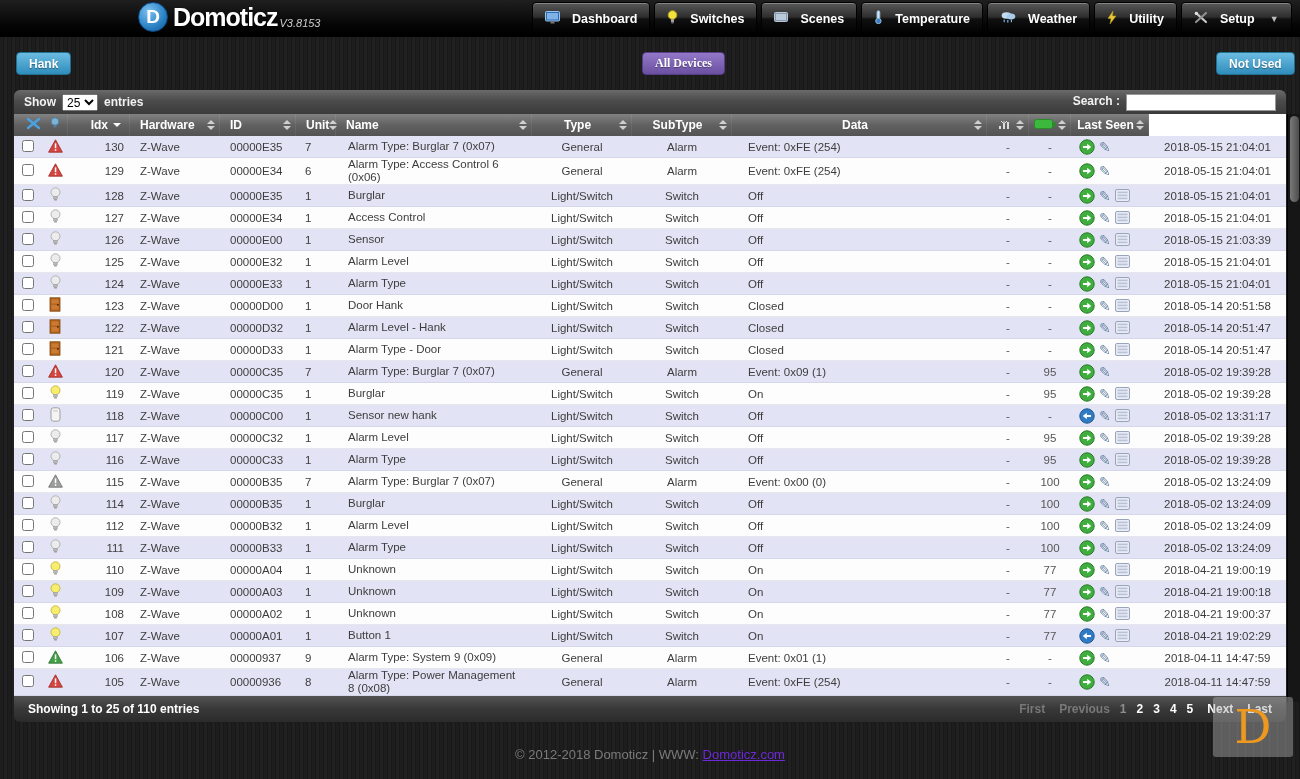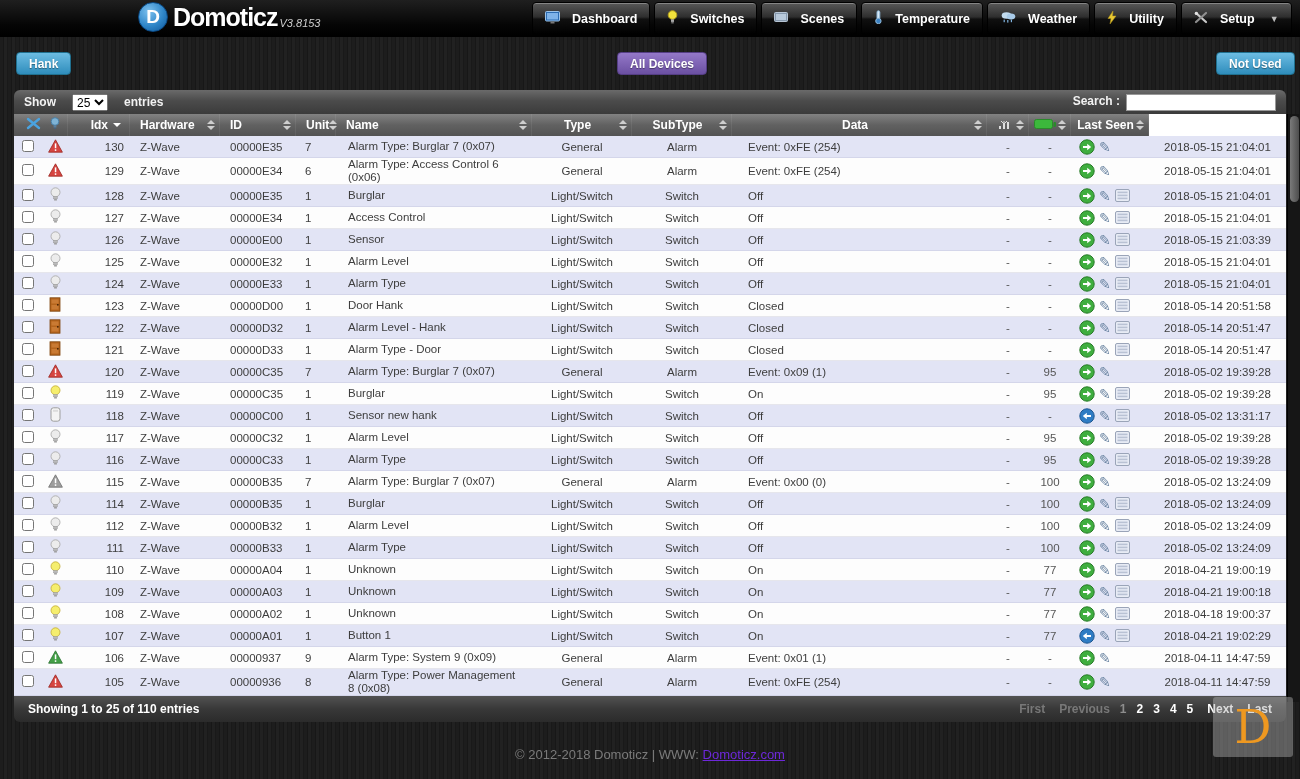--- a/index.html
+++ b/index.html
@@ -42,33 +42,33 @@
 
   
   .pill {
     position:absolute; top:52px; height:23px; padding:0 12px; border-radius:4px;
     color:#fff; font-size:12px; font-weight:bold; display:flex; align-items:center; cursor:pointer;
     text-shadow:0 1px 1px rgba(0,0,0,.4);
   }
   .pill-blue { background:linear-gradient(#6cbce2, #2f8dbc); border:1px solid #20708f; }
   .pill-purple { background:linear-gradient(#9478c8, #6b50a2); border:1px solid #553e85; }
   #btn-used { left:16px; }
-  #btn-all { left:617px; }
+  #btn-all { left:642px;font-family:Liberation Serif, serif; }
   #btn-notused { left:1216px; }
 
   
   .table-wrap { position:absolute; left:14px; top:90px; width:1272px; }
 
   .dt-toolbar {
     height:24px; border-radius:6px 6px 0 0;
     background: linear-gradient(#6a6a6a, #4b4b4b 45%, #3b3b3b);
     display:flex; align-items:center; justify-content:space-between;
     padding:0 10px; color:#f2f2f2; font-size:12px; font-weight:bold;
   }
-  .dt-show { display:flex; align-items:center; gap:16px; }
+  .dt-show { display:flex; align-items:center; gap:6px; }
   .dt-show select { font-size:12px; height:17px; }
   .dt-search { display:flex; align-items:flex-start; gap:6px; }
   .dt-search input { width:150px; height:17px; border:1px solid #999; background:#fff; font-size:11px; padding:0 3px; }
 
   table.devices { width:1272px; table-layout:fixed; border-collapse:separate; border-spacing:0; background:#fff; }
   thead th {
     height:22px;
     background: linear-gradient(#828282, #616161 50%, #535353);
     color:#fff; font-size:12px; font-weight:bold;
     border-right:1px solid rgba(255,255,255,.07);
@@ -1210,21 +1210,21 @@
               <span class="act">
                 <svg width="15" height="13">
                   <rect x="0.5" y="0.5" width="14" height="12" rx="1.5" fill="#e8ecf5" stroke="#9aa4b8"></rect>
                   <rect x="2.5" y="2.6" width="10" height="1.6" fill="#b9c2d4"></rect>
                   <rect x="2.5" y="5.6" width="10" height="1.6" fill="#b9c2d4"></rect>
                   <rect x="2.5" y="8.6" width="10" height="1.6" fill="#b9c2d4"></rect>
                 </svg>
               </span>
             </span>
           </td>
-    <td class="c-last">2018-04-18 19:00:37</td>
+    <td class="c-last">2018-04-21 19:00:37</td>
   </tr>
         <tr>
     <td class="c-check"><input type="checkbox" style=""></td>
     <td class="c-devicon"><span class="devicon"><svg width="13" height="15" viewBox="0 0 13 15">
                 <circle cx="6.5" cy="5.3" r="4.5" fill="#f5ee6e" stroke="#c2ab35" stroke-width="0.8"></circle>
                 <rect x="4.7" y="9.4" width="3.6" height="2.4" fill="#bbb" stroke="#999" stroke-width="0.5"></rect>
                 <rect x="5.1" y="12.1" width="2.8" height="1.4" fill="#999"></rect>
               </svg></span></td>
     <td class="c-idx">107</td>
     <td class="c-hw">Z-Wave</td>

